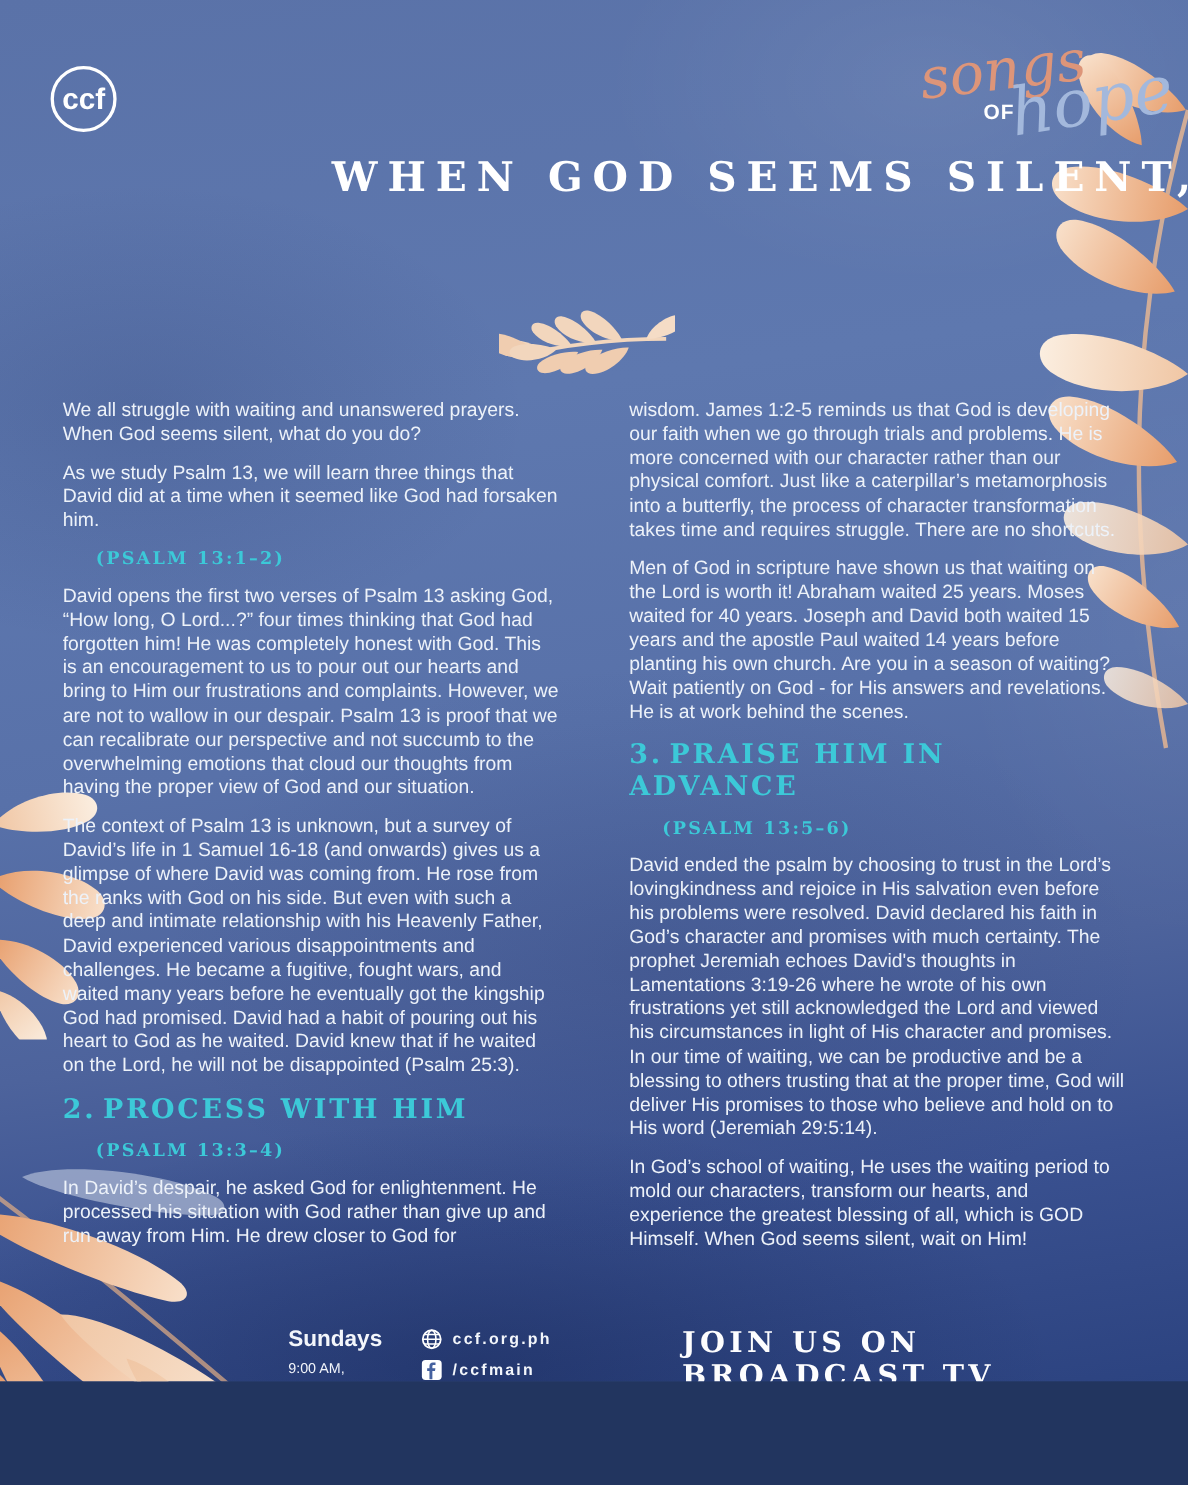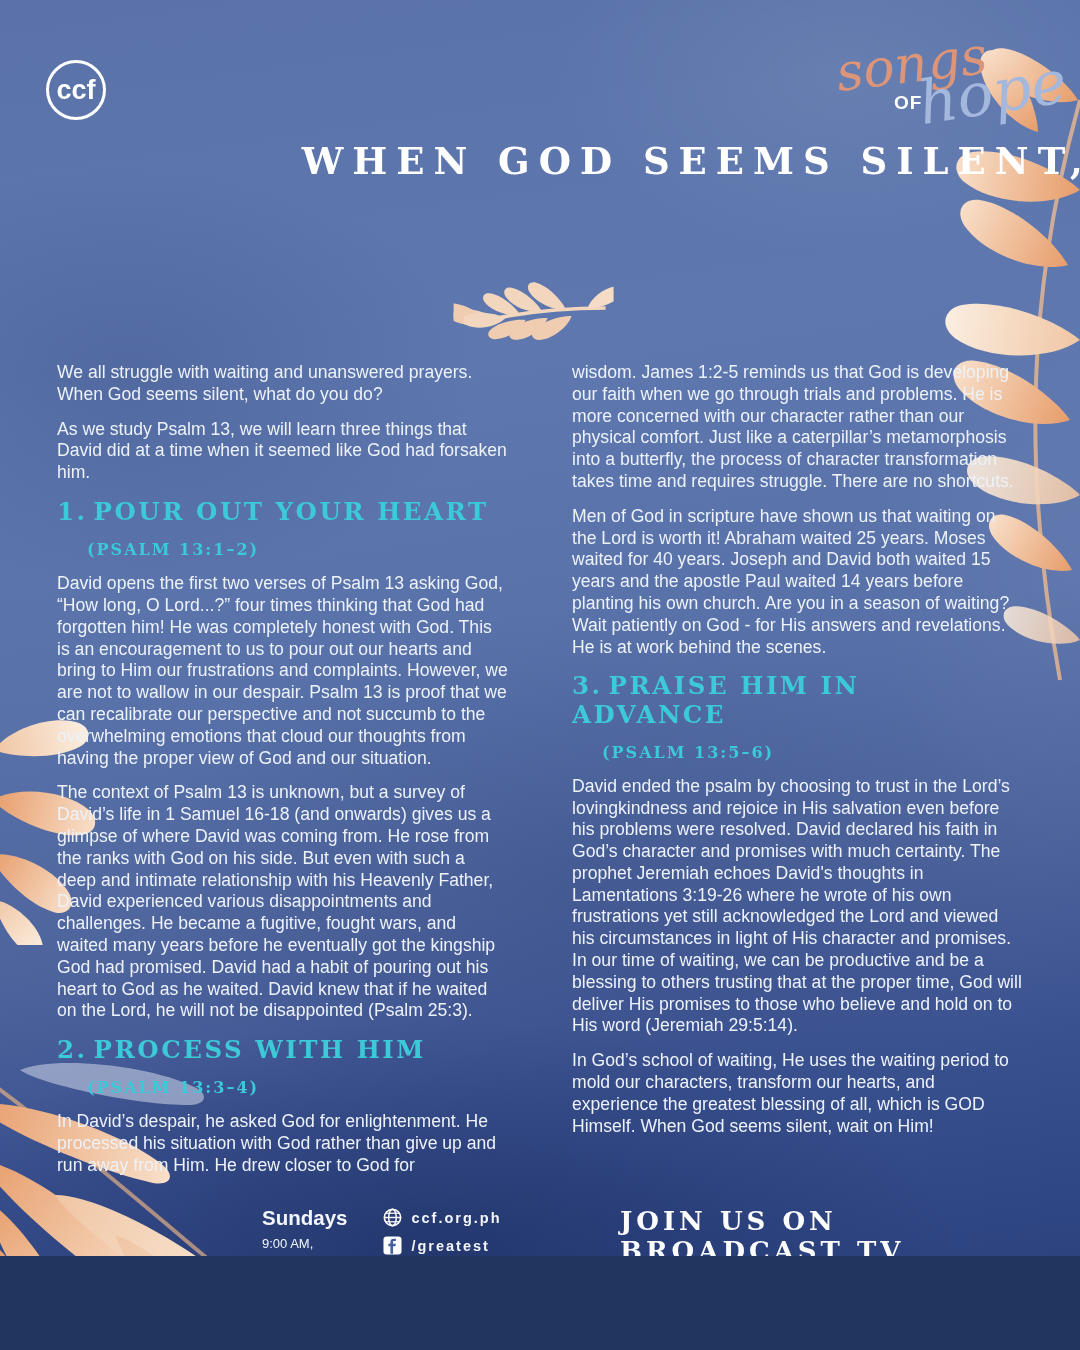--- a/index.html
+++ b/index.html
@@ -141,21 +141,20 @@
     <use href="#leaf" fill="#f2d6bd" transform="translate(112,29) rotate(-148) scale(0.44)"></use>
     <use href="#leaf" fill="#f0cdb0" transform="translate(118,36) rotate(150) scale(0.44)"></use>
     <use href="#leaf" fill="#f5dcc6" transform="translate(134,28) rotate(-30) scale(0.4)"></use>
   </svg>
 
   <main class="cols">
     <div class="col">
       <p>We all struggle with waiting and unanswered prayers. When God seems silent, what do you do?</p>
       <p>As we study Psalm 13, we will learn three things that David did at a time when it seemed like God had forsaken him.</p>
       <div class="sec">
-        <div class="sec-title"><span class="sec-num">1.</span><span>POUR OUT YOUR HEART</span></div>
         <div class="sec-ref">(PSALM 13:1–2)</div>
       </div>
       <p>David opens the first two verses of Psalm 13 asking God, “How long, O Lord...?” four times thinking that God had forgotten him! He was completely honest with God. This is an encouragement to us to pour out our hearts and bring to Him our frustrations and complaints. However, we are not to wallow in our despair. Psalm 13 is proof that we can recalibrate our perspective and not succumb to the overwhelming emotions that cloud our thoughts from having the proper view of God and our situation.</p>
       <p>The context of Psalm 13 is unknown, but a survey of David’s life in 1 Samuel 16-18 (and onwards) gives us a glimpse of where David was coming from. He rose from the ranks with God on his side. But even with such a deep and intimate relationship with his Heavenly Father, David experienced various disappointments and challenges. He became a fugitive, fought wars, and waited many years before he eventually got the kingship God had promised. David had a habit of pouring out his heart to God as he waited. David knew that if he waited on the Lord, he will not be disappointed (Psalm 25:3).</p>
       <div class="sec">
         <div class="sec-title"><span class="sec-num">2.</span><span>PROCESS WITH HIM</span></div>
         <div class="sec-ref">(PSALM 13:3–4)</div>
       </div>
       <p>In David’s despair, he asked God for enlightenment. He processed his situation with God rather than give up and run away from Him. He drew closer to God for</p>
     </div>
@@ -189,21 +188,21 @@
               <line x1="2.6" y1="5.5" x2="17.4" y2="5.5" stroke="#fff" stroke-width="1.3"></line>
               <line x1="2.6" y1="14.5" x2="17.4" y2="14.5" stroke="#fff" stroke-width="1.3"></line>
             </svg>
             <span>ccf.org.ph</span>
           </div>
           <div class="link-row">
             <svg width="19" height="19" viewBox="0 0 20 20">
               <rect x="0.5" y="0.5" width="19" height="19" rx="3.5" fill="#fff"></rect>
               <path d="M13.6 5.2 h-2 c-.5 0-1 .5-1 1.2 v1.8 h2.9 l-.4 2.6 h-2.5 v8 h-2.8 v-8 H5.6 V8.2 h2.2 V6.1 c0-2 1.3-3.3 3.2-3.3 h2.6 Z" fill="#45619f"></path>
             </svg>
-            <span>/greatest</span>
+            <span>/ccfmain</span>
           </div>
           <div class="link-row">
             <svg width="24" height="17" viewBox="0 0 28 20">
               <rect x="0.5" y="0.5" width="27" height="19" rx="5" fill="#fff"></rect>
               <path d="M11.5 5.8 L19 10 L11.5 14.2 Z" fill="#45619f"></path>
             </svg>
             <span class="yt-word">YouTube</span>
             <span>@CCFmainTV</span>
           </div>
         </div>

